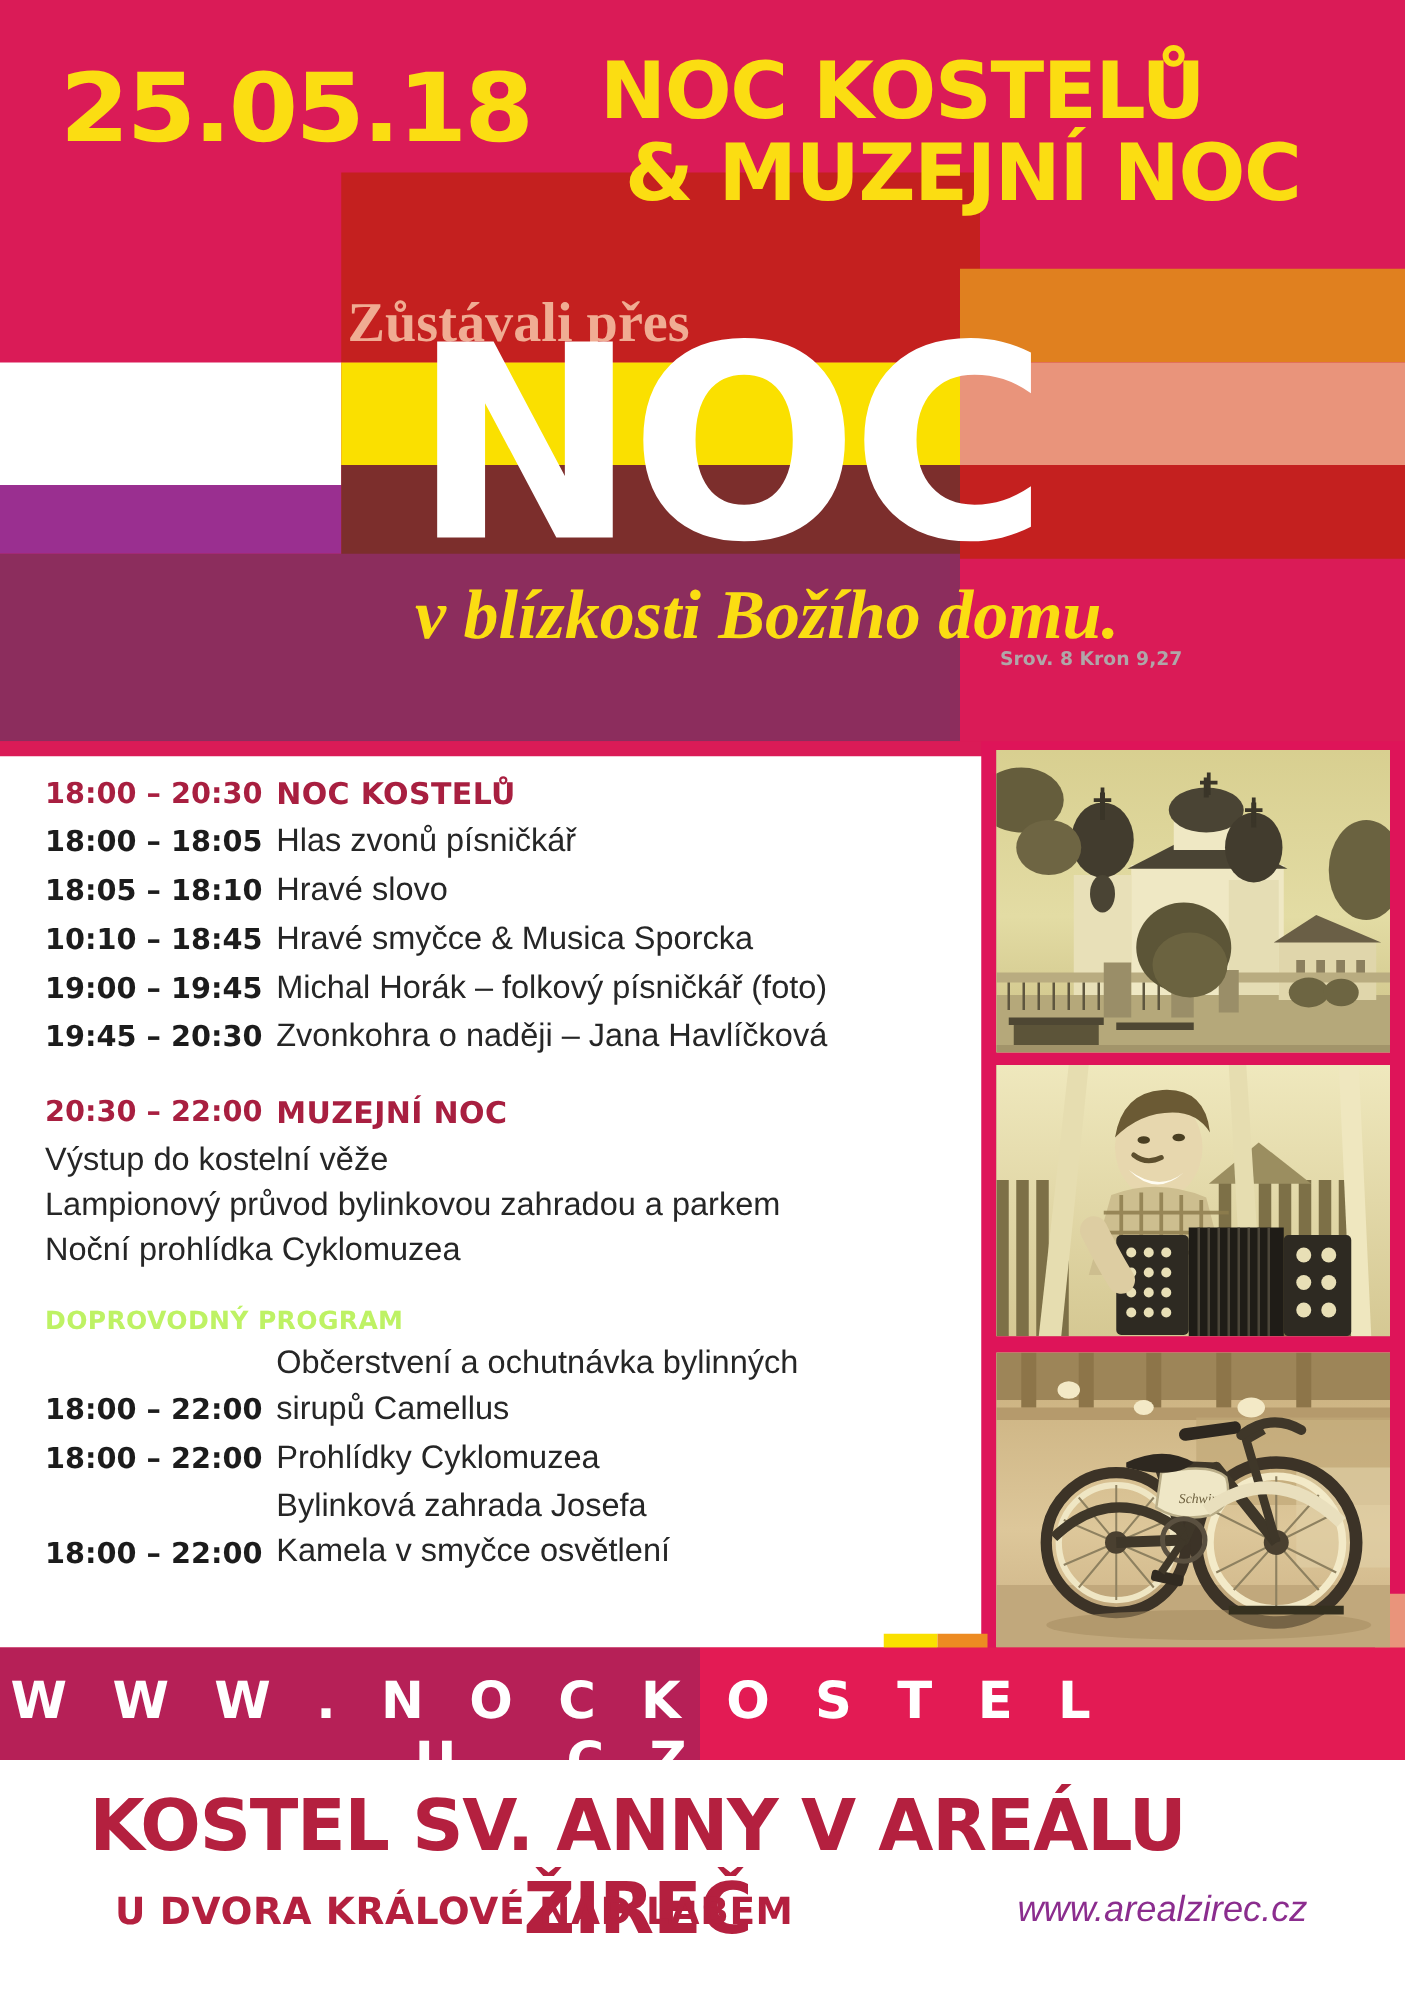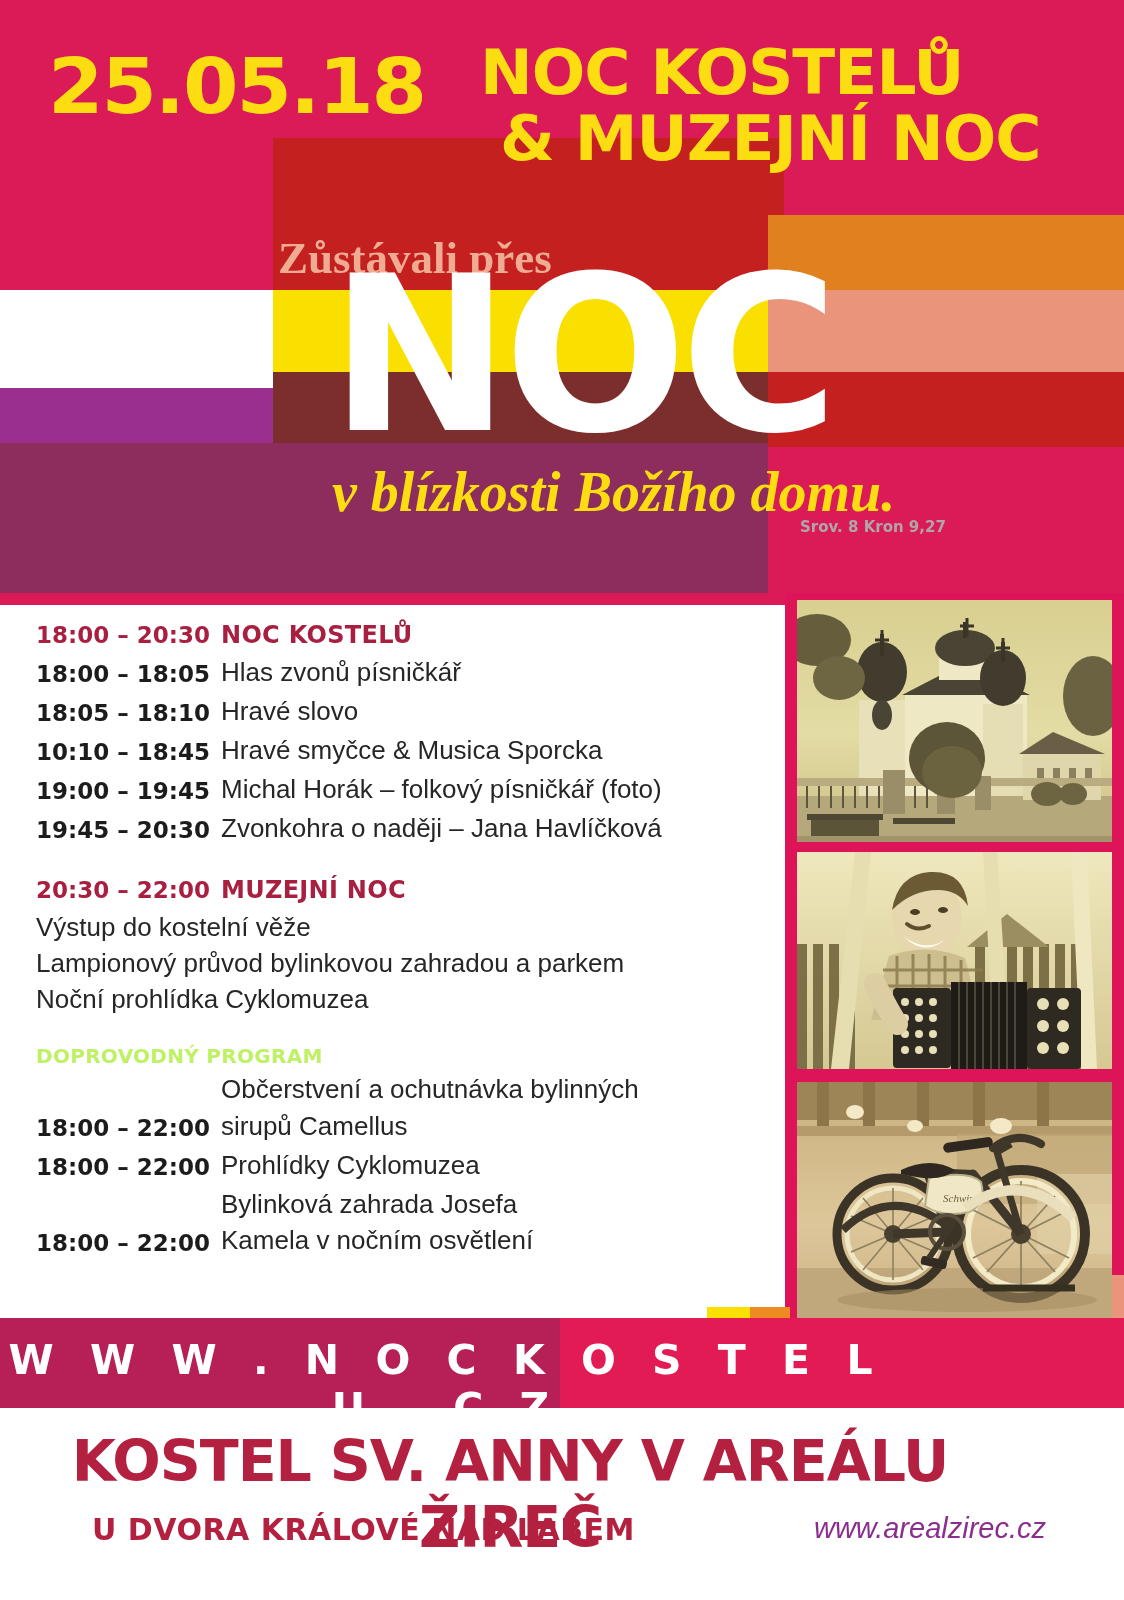--- a/index.html
+++ b/index.html
@@ -219,21 +219,21 @@
         </div>
       </div>
       <div class="row">
         <div class="time">18:00 – 22:00</div>
         <div class="desc">Prohlídky Cyklomuzea</div>
       </div>
       <div class="row">
         <div class="time">18:00 – 22:00</div>
         <div class="desc">
           <span>Bylinková zahrada Josefa</span>
-          <span class="cont">Kamela v nočním osvětlení</span>
+          <span class="cont">Kamela v smyčce osvětlení</span>
         </div>
       </div>
     </div>
 
   </div>
 
   <div class="photo photo-church">
     <svg viewBox="0 0 315 242" preserveAspectRatio="none">
       <defs>
         <linearGradient id="skyG" x1="0" y1="0" x2="0" y2="1">

